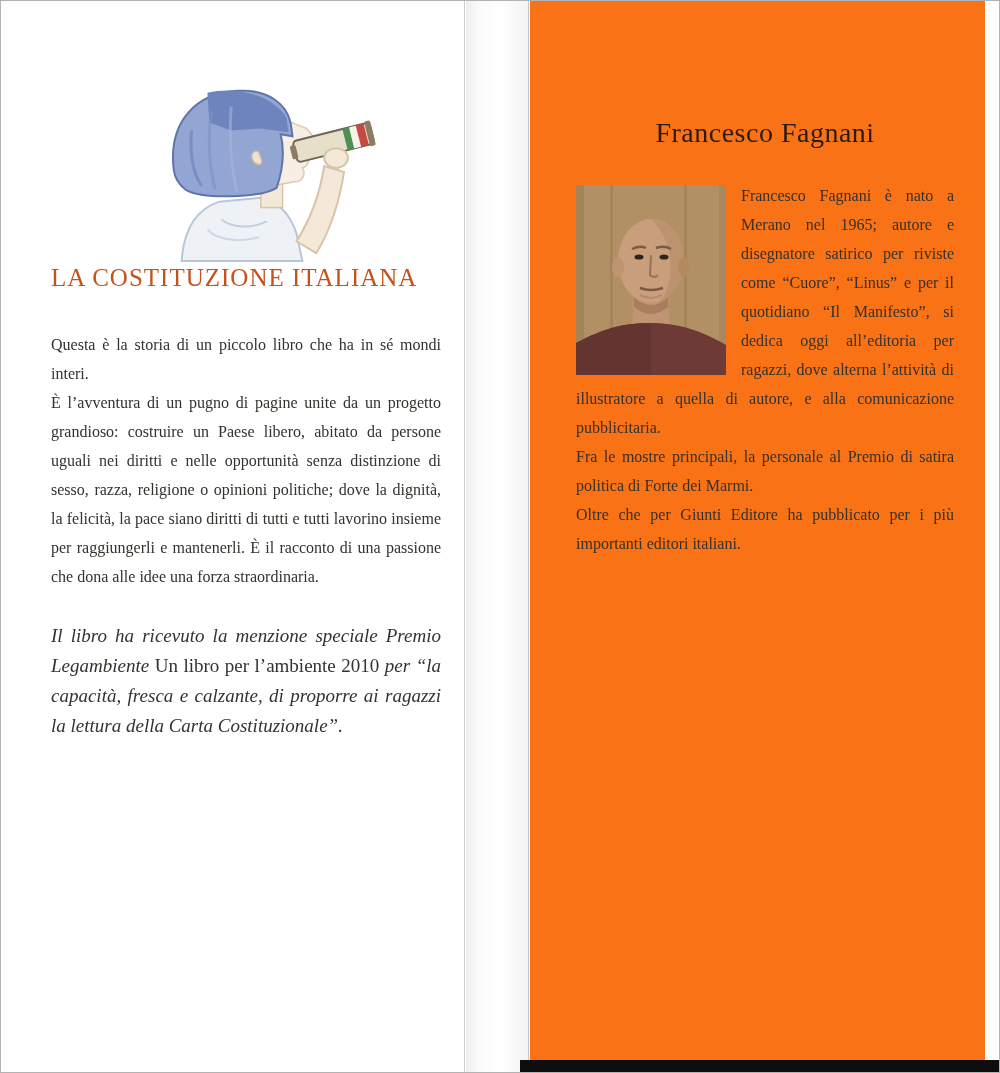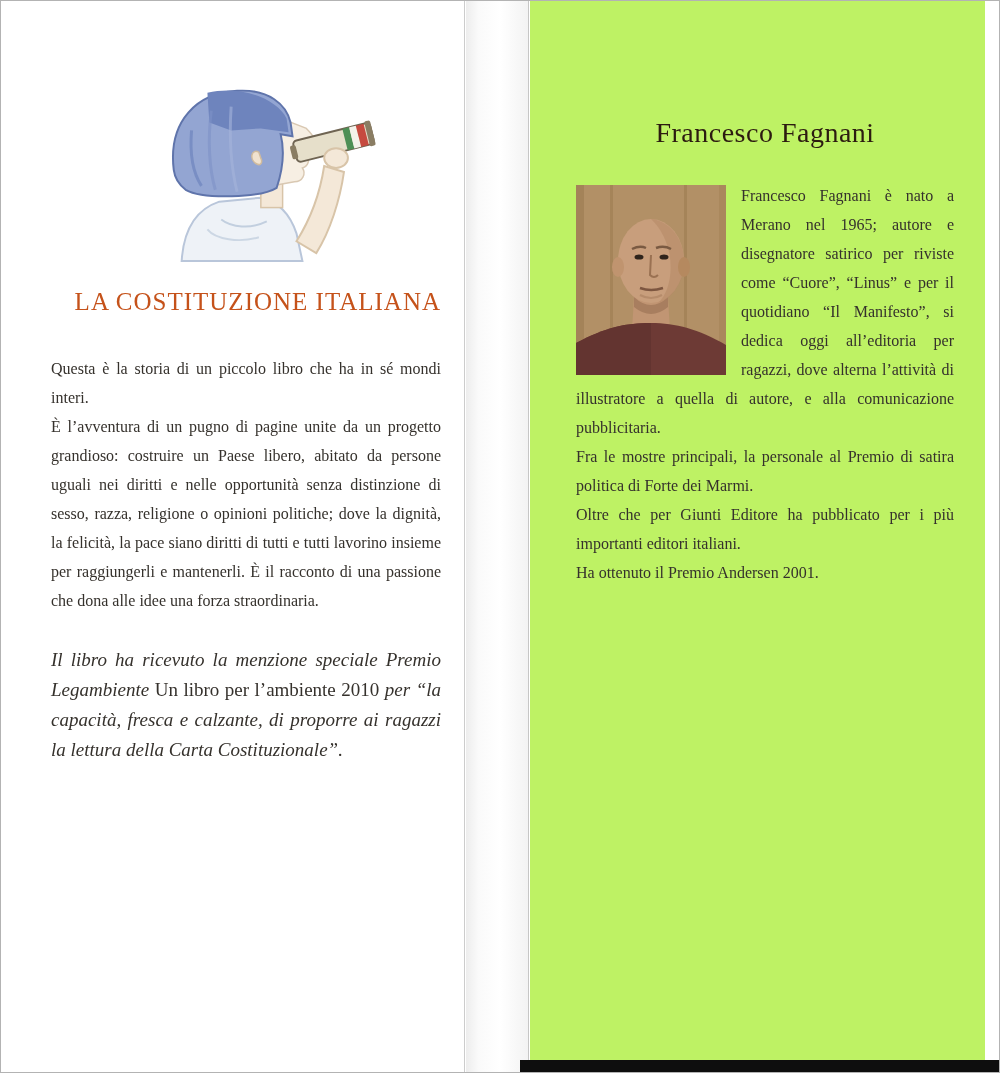--- a/index.html
+++ b/index.html
@@ -24,39 +24,39 @@
   }
   .gutter {
     position:absolute; left:465px; top:0;
     width:63px; height:100%;
     border-right:1px solid #c6c6c6;
     background:linear-gradient(90deg,#ededed 0%,#fafafa 20%,#ffffff 55%,#f3f3f3 100%);
   }
   .right-flap {
     position:absolute; left:529px; top:0;
     width:455px; height:100%;
-    background:#bef264;
+    background:#f97316;
   }
   .bottom-bar {
     position:absolute; left:519px; bottom:0;
     width:481px; height:12px;
     background:#0e0e0e;
   }
 
   
   .left-content {
     position:absolute; left:50px; top:0; width:390px;
   }
   .illustration {
     margin-top:70px;
     display:flex; justify-content:center;
   }
   .book-title {
-    margin-top:24px;
-    text-align:right;
+    margin-top:0;
+    text-align:left;
     font-family:"Liberation Serif", serif;
     font-weight:normal;
     font-size:25px;
     letter-spacing:1px;
     color:#c5521a;
     white-space:nowrap;
   }
   .book-subtitle {
     margin-top:8px;
     text-align:center;
@@ -198,19 +198,18 @@
 
             <path d="M75 70 L74 90 Q78 94 82 90" stroke="#9a7152" stroke-width="2" fill="none"></path>
 
             <path d="M64 103 Q75 107 87 103" stroke="#7d5640" stroke-width="2.5" fill="none"></path>
             <path d="M64 110 Q75 116 86 110" stroke="#a87e5f" stroke-width="2" fill="none" opacity="0.6"></path>
           </svg>
         </div>
         <p class="body-par">Francesco Fagnani è nato a Merano nel 1965; autore e disegnatore satirico per riviste come “Cuore”, “Linus” e per il quotidiano “Il Manifesto”, si dedica oggi all’editoria per ragazzi, dove alterna l’attività di illustratore a quella di autore, e alla comunicazione pubblicitaria.</p>
         <p class="body-par">Fra le mostre principali, la personale al Premio di satira politica di Forte dei Marmi.</p>
         <p class="body-par">Oltre che per Giunti Editore ha pubblicato per i più importanti editori italiani.</p>
-        <p class="body-par">Ha ottenuto il Premio Andersen 2001.</p>
       </div>
     </div>
   </div>
 
   <div class="bottom-bar"></div>
 </div>
 
 </body></html>

